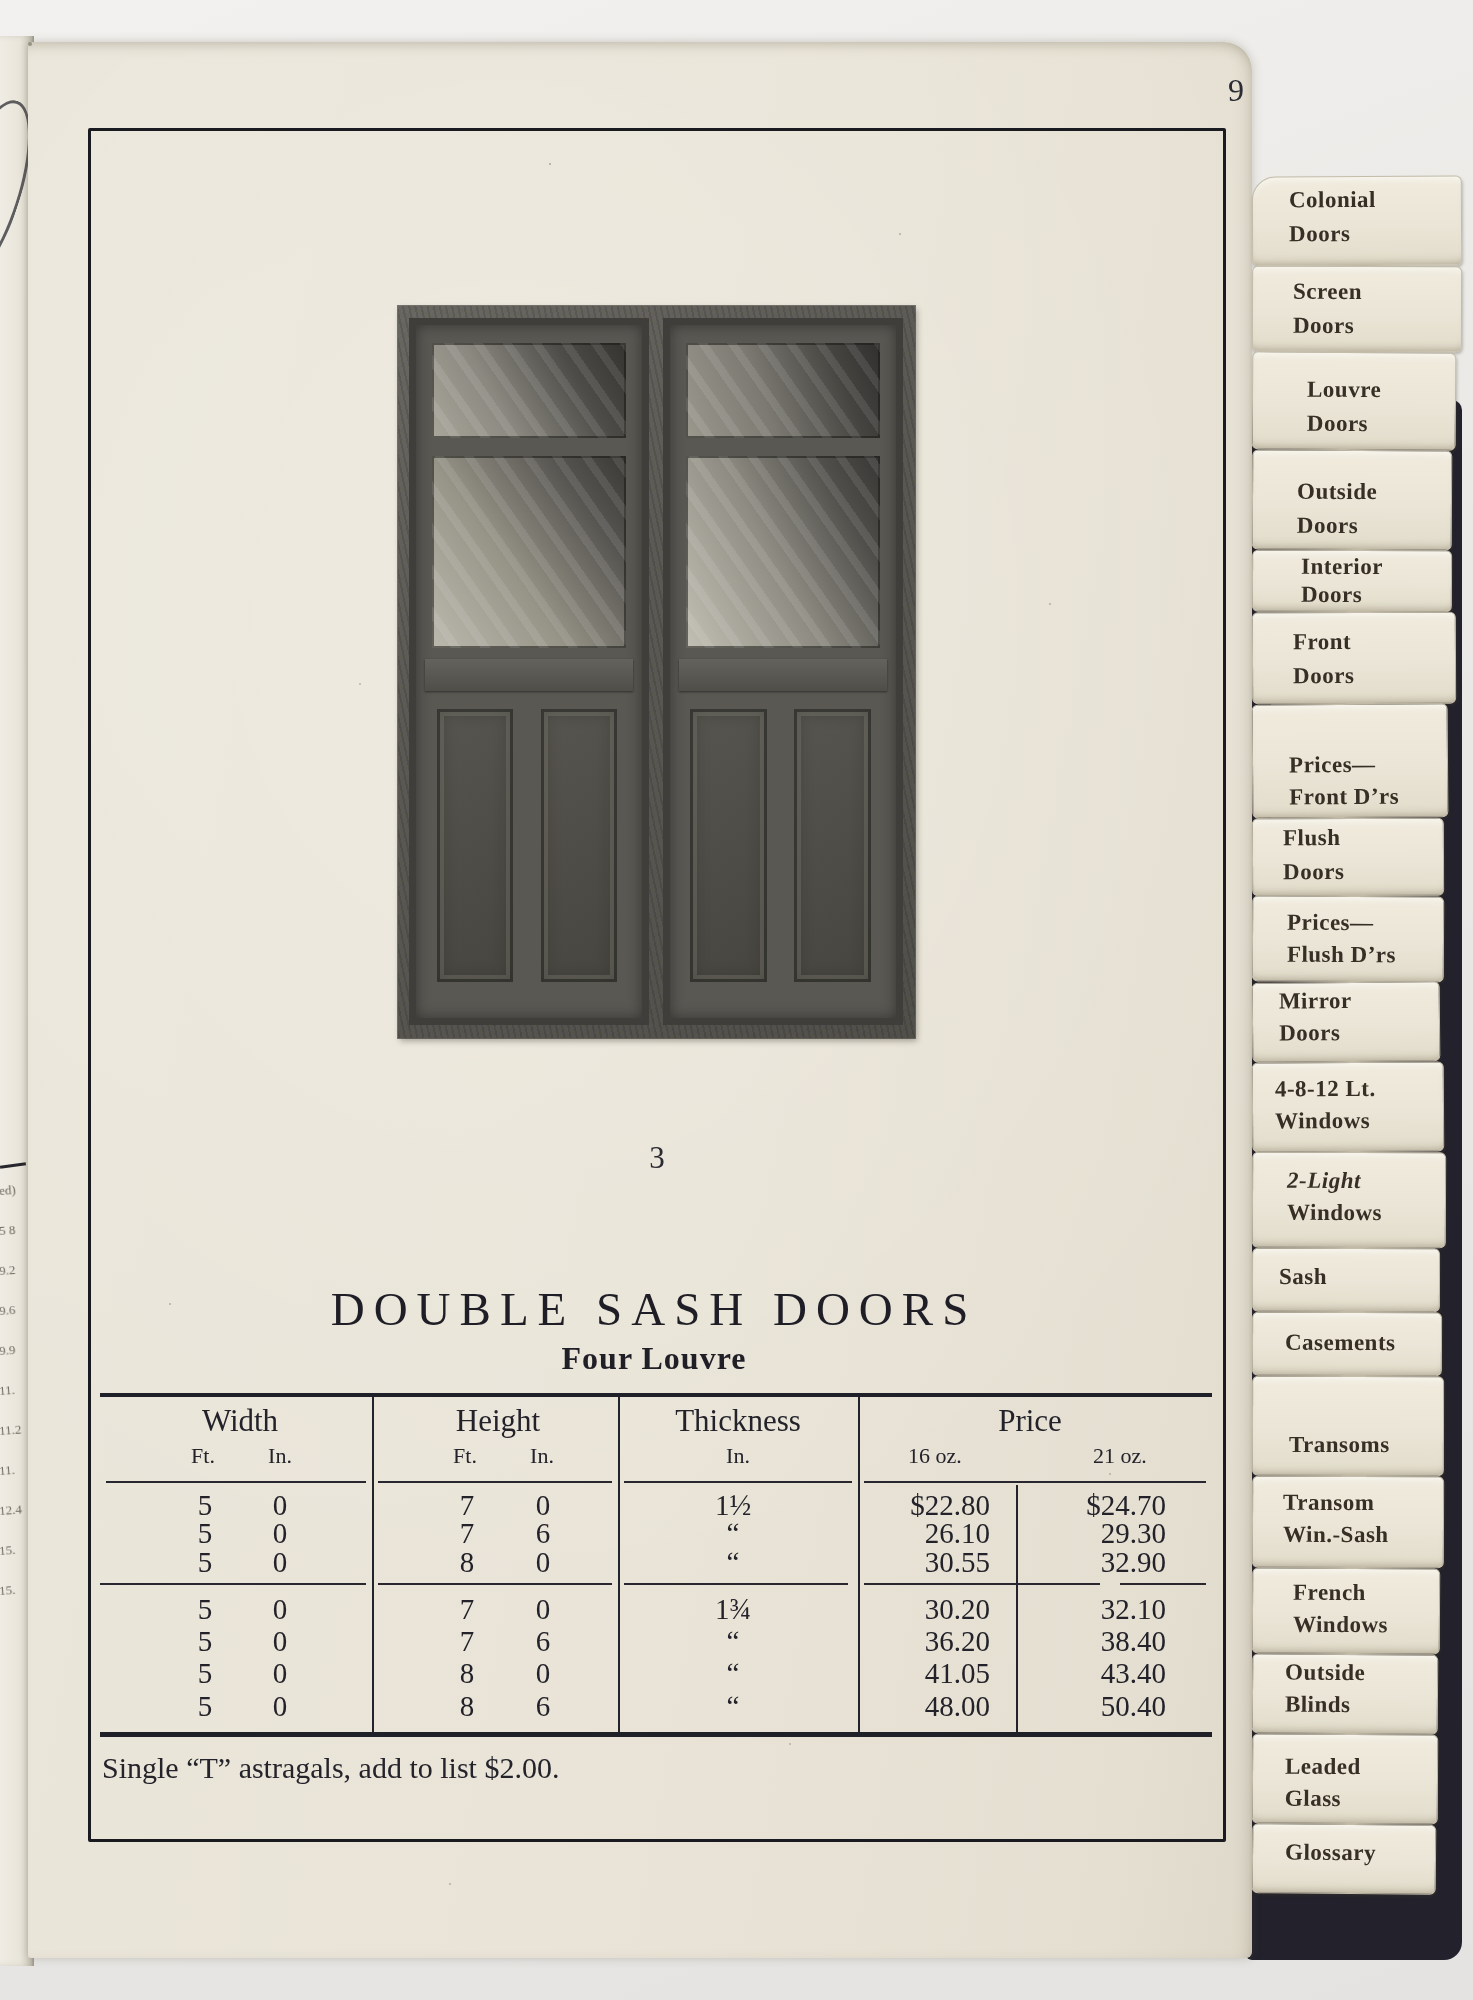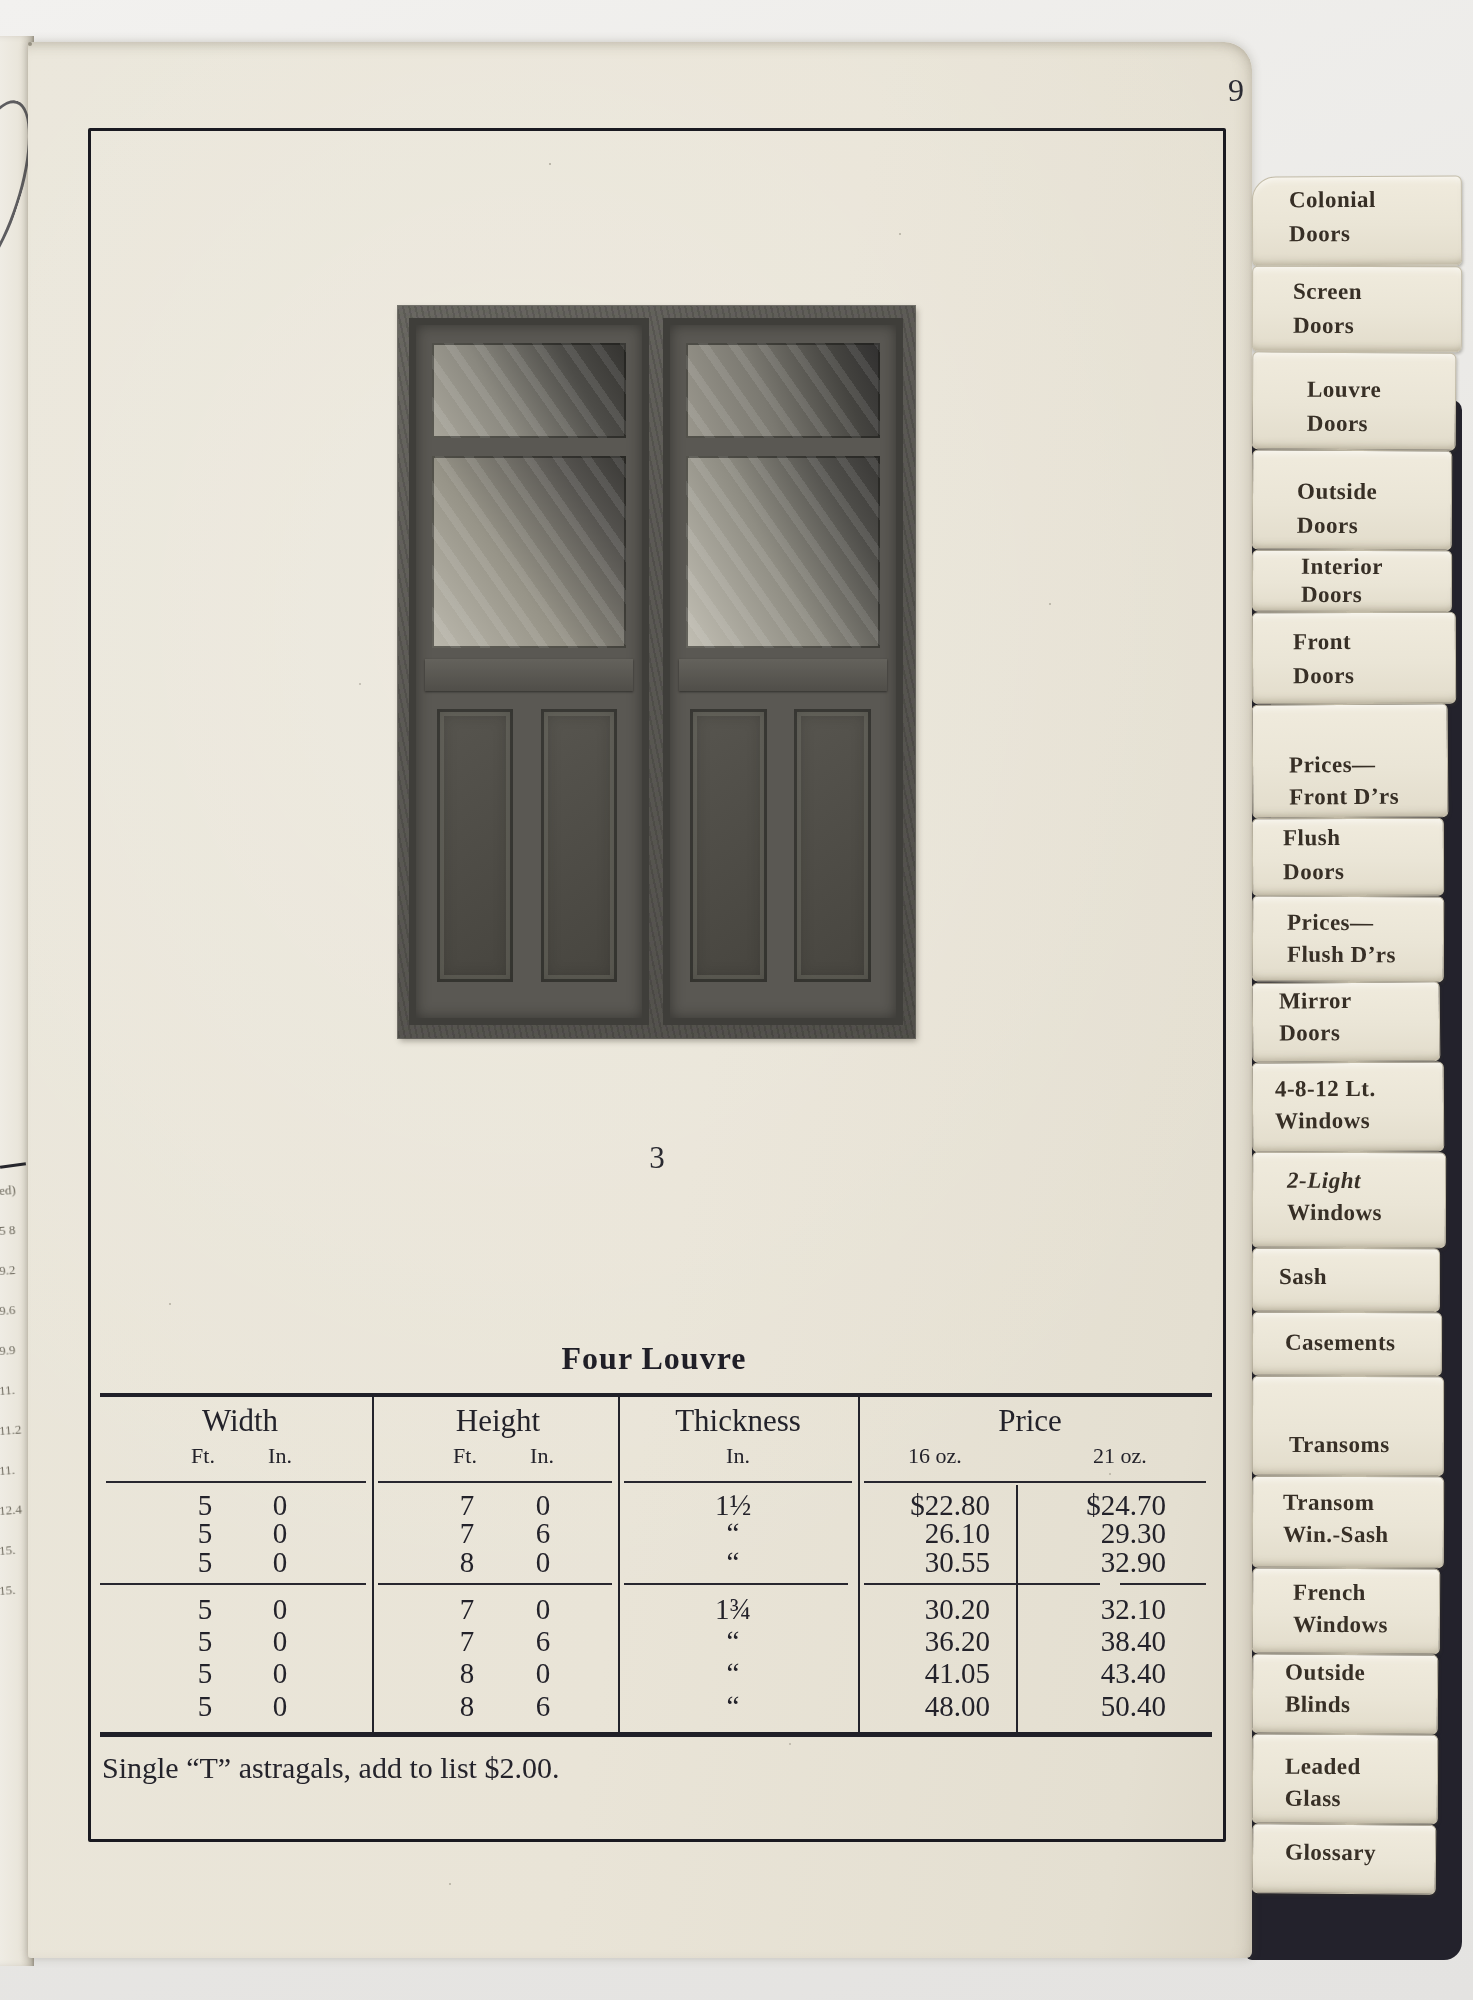--- a/index.html
+++ b/index.html
@@ -155,20 +155,21 @@
       <div class="pane p1"></div>
       <div class="pane p2"></div>
       <div class="lockrail"></div>
       <div class="panel a"></div>
       <div class="panel b"></div>
     </div>
   </div>
 
   <div class="fig-caption">3</div>
 
+  <div class="title">DOUBLE SASH DOORS</div>
   <div class="subtitle">Four Louvre</div>
 
   <div class="ptable">
     <div class="hline rule-top"></div>
     <div class="vline v1"></div>
     <div class="vline v2"></div>
     <div class="vline v3"></div>
     <div class="vline v4"></div>
 
     <div class="hdr main" style="left:40px;width:200px;">Width</div>

